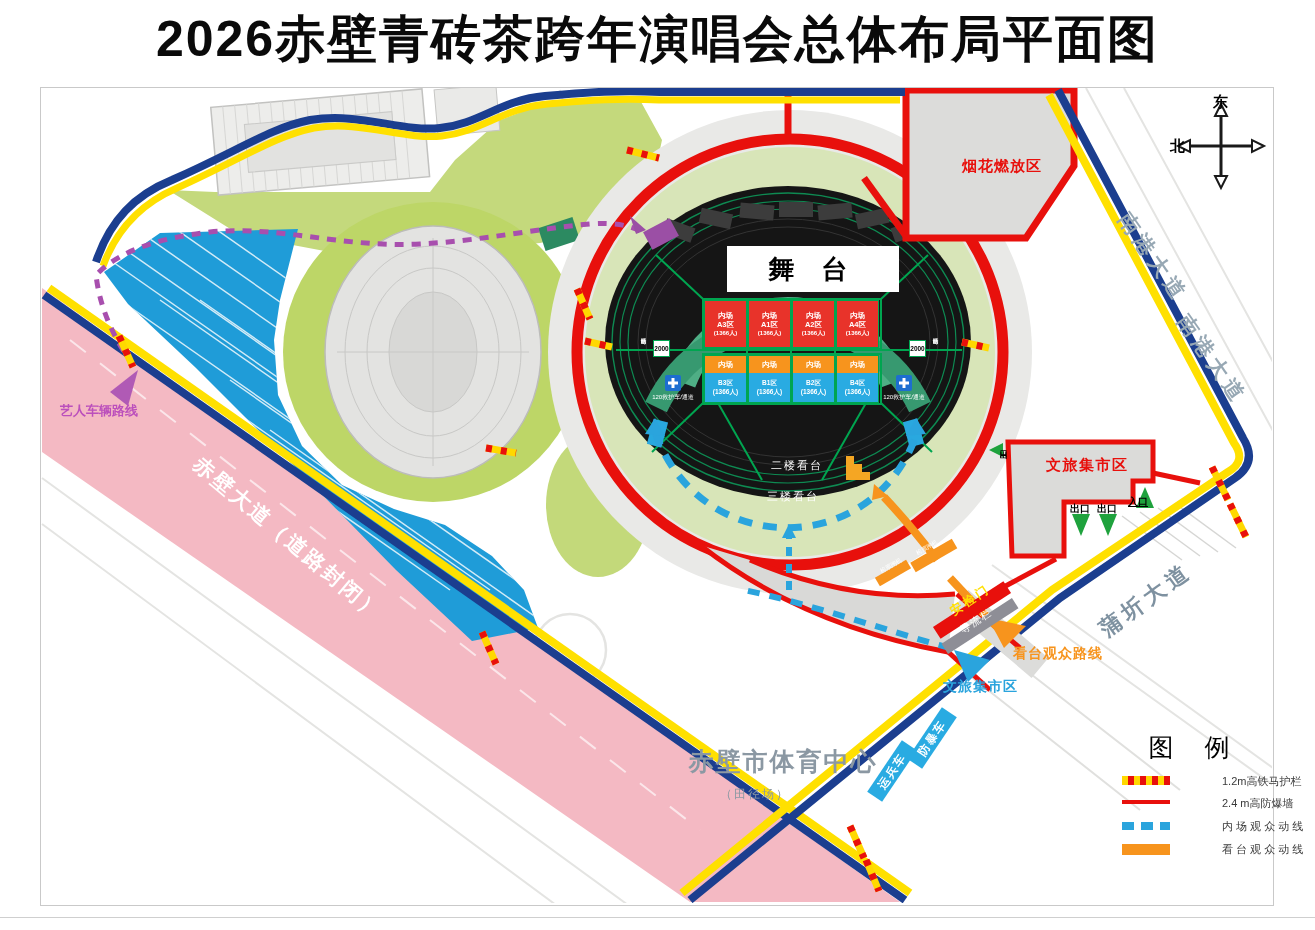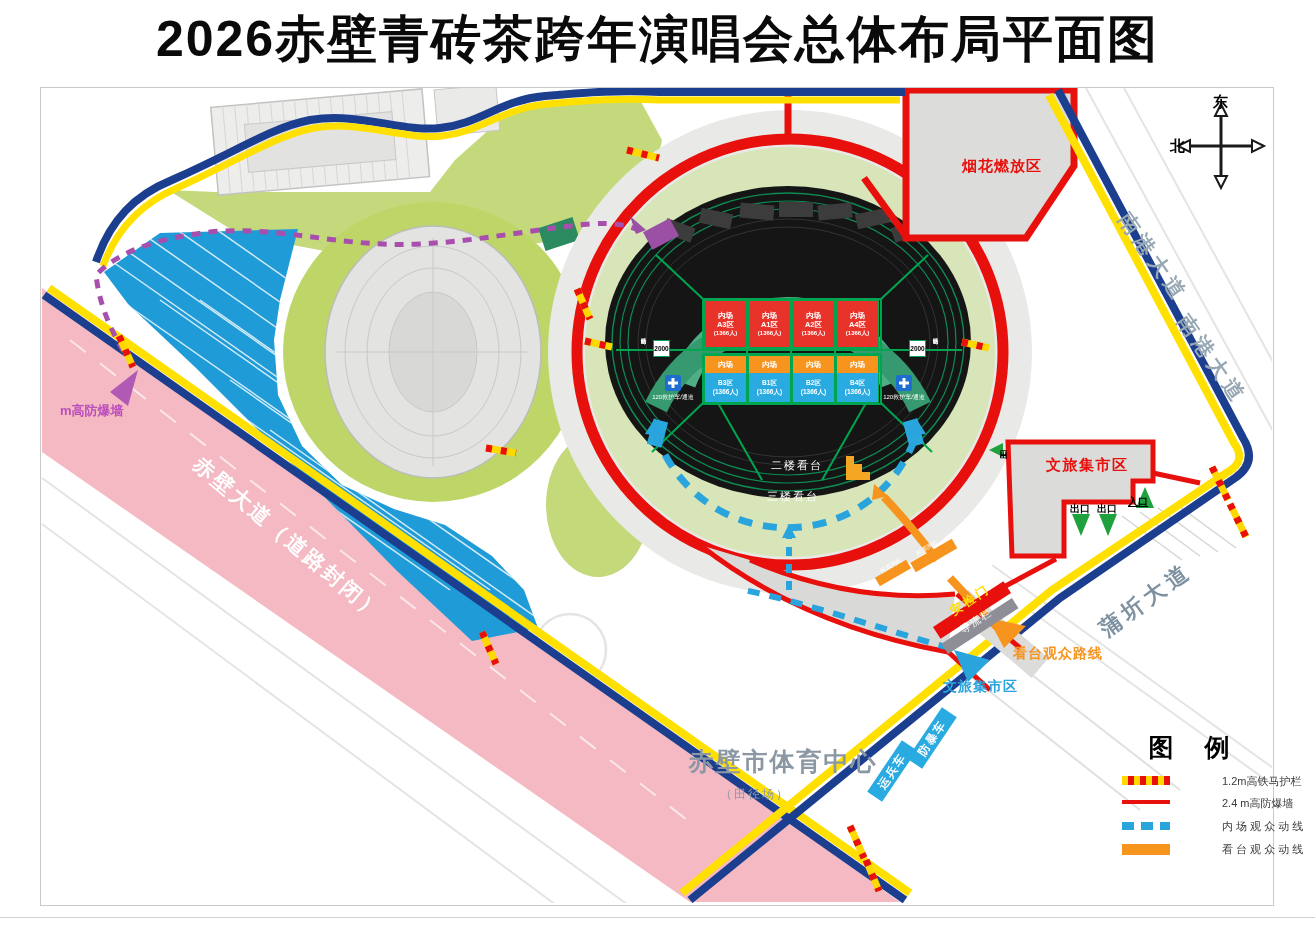--- a/index.html
+++ b/index.html
@@ -25,21 +25,21 @@
   .blkB{position:absolute;width:43px;height:48px;border:1.5px solid #00a550;box-sizing:border-box;
         display:flex;flex-direction:column;}
   .blkB .bTop{background:#f7941d;color:#fff;font-size:7.5px;font-weight:bold;text-align:center;
               height:17px;line-height:17px;}
   .blkB .bBot{background:#29abe2;flex:1;color:#fff;font-size:6.5px;font-weight:bold;display:flex;
               flex-direction:column;align-items:center;justify-content:center;text-align:center;}
   .tempbox{position:absolute;width:17px;height:17px;background:#fff;border:1px solid #00a550;
            box-sizing:border-box;font-size:6.5px;font-weight:bold;color:#000;text-align:center;line-height:15px;}
   
   #legend-title{position:absolute;left:1120px;top:731px;width:150px;text-align:center;
-                font-size:25px;font-weight:bold;letter-spacing:12px;color:#000;}
+                font-size:25px;font-weight:normal;letter-spacing:12px;color:#000;}
   .leg-label{position:absolute;font-size:11px;color:#3a3a3a;margin-left:39px;}
   .leg-swatch{position:absolute;left:1122px;width:48px;}
   .leg-barrier{height:9px;background:repeating-linear-gradient(90deg,#ffd800 0 6px,#e8100c 6px 12px);}
   .leg-wall{height:4px;background:#e8100c;}
   .leg-infield{height:8px;background:repeating-linear-gradient(90deg,#2aa4dd 0 12px,#fff 12px 19px);}
   .leg-stand{height:11px;background:#f7941d;}
   
   .veh{position:absolute;width:62px;height:18px;background:#29abe2;color:#fff;font-size:11.5px;
        font-weight:bold;text-align:center;line-height:18px;letter-spacing:2px;transform:rotate(-56deg);}
 </style>
@@ -311,22 +311,23 @@
 <div class="lbl" style="left:962px;top:158px;color:#e8100c;font-weight:bold;font-size:15px;letter-spacing:1px;">烟花燃放区</div>
 
 <div class="lbl" style="left:1213px;top:94px;font-size:15px;font-weight:bold;">东</div>
 <div class="lbl" style="left:1170px;top:138px;font-size:15px;font-weight:bold;">北</div>
 
 <div class="lbl" style="left:1133px;top:208px;transform:rotate(55deg);color:#97a8b4;font-size:21px;font-weight:bold;letter-spacing:5px;">南港大道</div>
 <div class="lbl" style="left:1192px;top:310px;transform:rotate(55deg);color:#97a8b4;font-size:21px;font-weight:bold;letter-spacing:5px;">南港大道</div>
 <div class="lbl" style="left:1095px;top:622px;transform:rotate(-36deg);color:#7e91a0;font-size:22px;font-weight:bold;letter-spacing:5px;">蒲圻大道</div>
 <div class="l bl lbl" style="left:204px;top:452px;transform:rotate(40deg);color:#ffffff;font-size:21px;font-weight:bold;letter-spacing:3px;">赤壁大道（道路封闭）</div>
 
-<div class="lbl" style="left:60px;top:404px;color:#bb4fbc;font-size:13px;font-weight:bold;">m高防爆墙</div>
-
+<div class="lbl" style="left:60px;top:404px;color:#bb4fbc;font-size:13px;font-weight:bold;">艺人车辆路线</div>
+
+<div id="stage-box">舞 台</div>
 
 <div class="blkA" style="left:704px;top:300px;">
   <span>内场</span>
       <span>A3区</span>
       <span class="cap">(1366人)</span>
 </div>
 <div class="blkA" style="left:748px;top:300px;">
   <span>内场</span>
       <span>A1区</span>
       <span class="cap">(1366人)</span>

